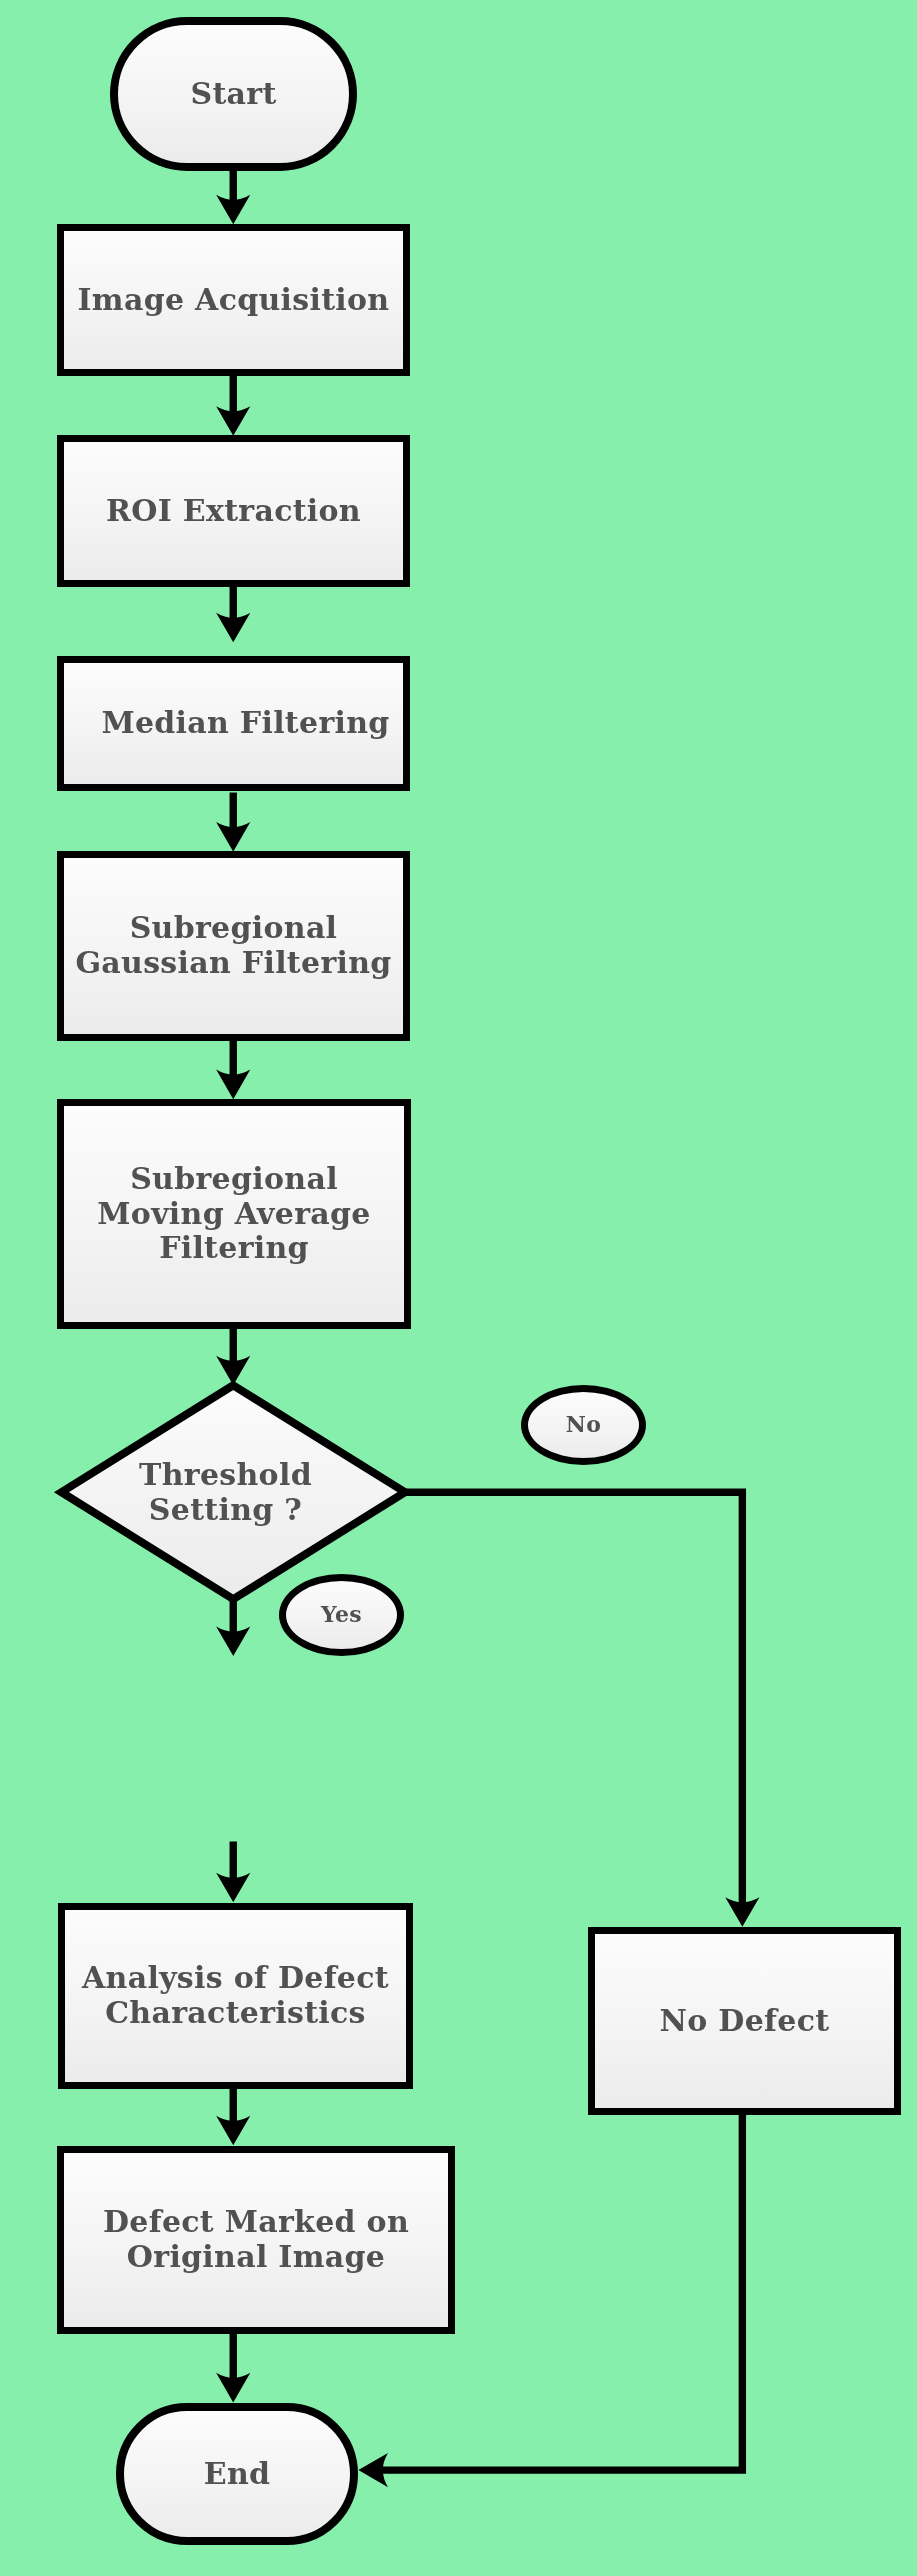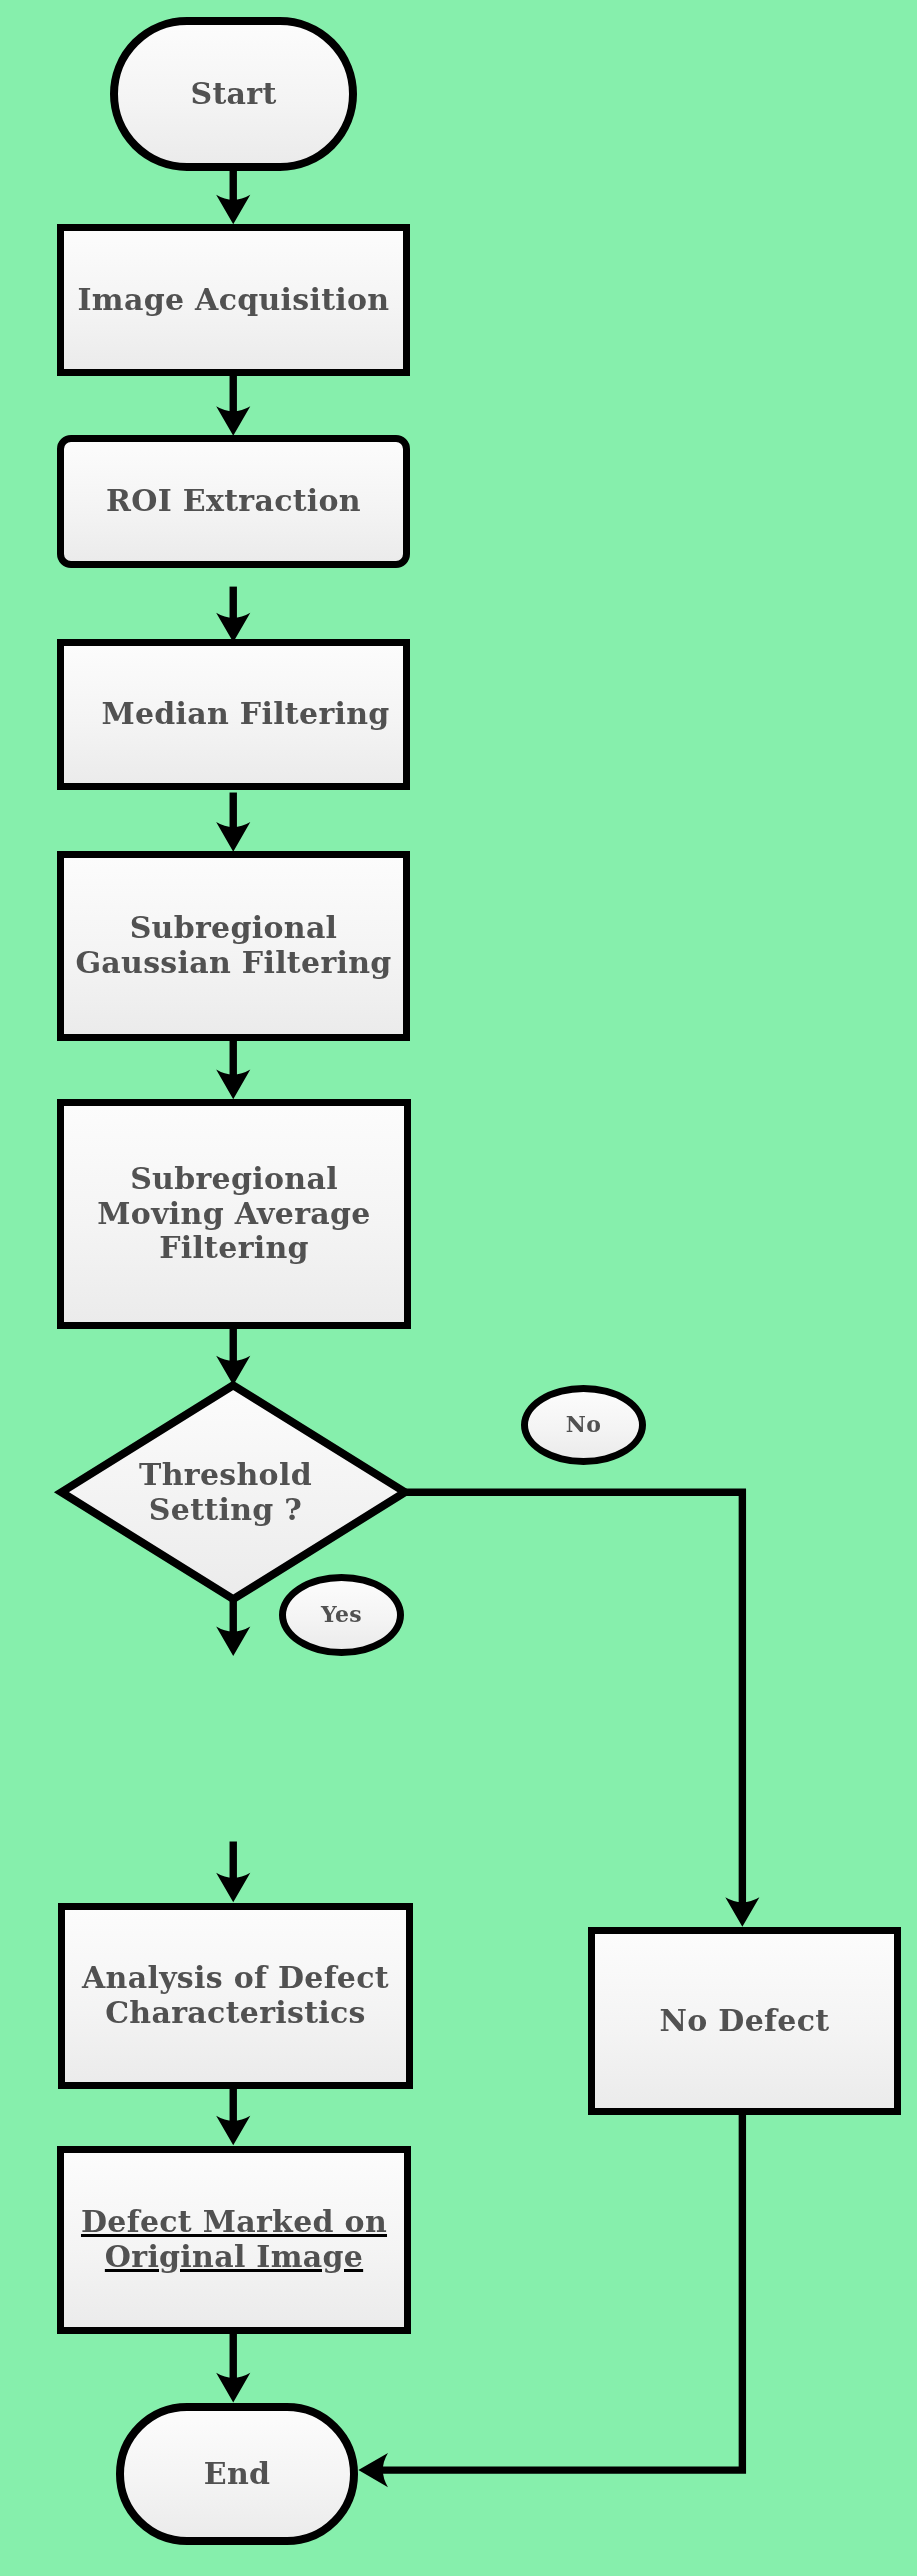--- a/index.html
+++ b/index.html
@@ -94,25 +94,25 @@
   </svg>
 
   <div class="node terminator" style="left:110px; top:17px; width:247px; height:154px;">
     <span class="label">Start</span>
   </div>
 
   <div class="node rect" style="left:57px; top:224px; width:353px; height:152px;">
     <span class="label">Image Acquisition</span>
   </div>
 
-  <div class="node rect" style="left:57px; top:435px; width:353px; height:133px;border-radius:14px;">
+  <div class="node rect" style="left:57px; top:435px; width:353px; height:152px;">
     <span class="label">ROI Extraction</span>
   </div>
 
-  <div class="node rect" style="left:57px; top:639px; width:353px; height:151px;padding-left:24px;">
+  <div class="node rect" style="left:57px; top:656px; width:353px; height:135px;padding-left:24px;">
     <span class="label">Median Filtering</span>
   </div>
 
   <div class="node rect" style="left:57px; top:851px; width:353px; height:190px;">
     <span class="label">Subregional
 Gaussian Filtering</span>
   </div>
 
   <div class="node rect" style="left:57px; top:1099px; width:354px; height:230px;">
     <span class="label">Subregional
@@ -132,21 +132,21 @@
   <div class="node ellipse" style="left:279px; top:1574px; width:125px; height:82px;">
     <span class="label label-small">Yes</span>
   </div>
 
 
   <div class="node rect" style="left:58px; top:1903px; width:355px; height:186px;">
     <span class="label">Analysis of Defect
 Characteristics</span>
   </div>
 
-  <div class="node rect" style="left:57px; top:2146px; width:354px; height:188px;text-decoration:underline;">
+  <div class="node rect" style="left:57px; top:2146px; width:398px; height:188px;">
     <span class="label">Defect Marked on
 Original Image</span>
   </div>
 
   <div class="node rect" style="left:588px; top:1927px; width:313px; height:188px;">
     <span class="label">No Defect</span>
   </div>
 
   <div class="node terminator" style="left:116px; top:2403px; width:242px; height:142px;">
     <span class="label">End</span>

